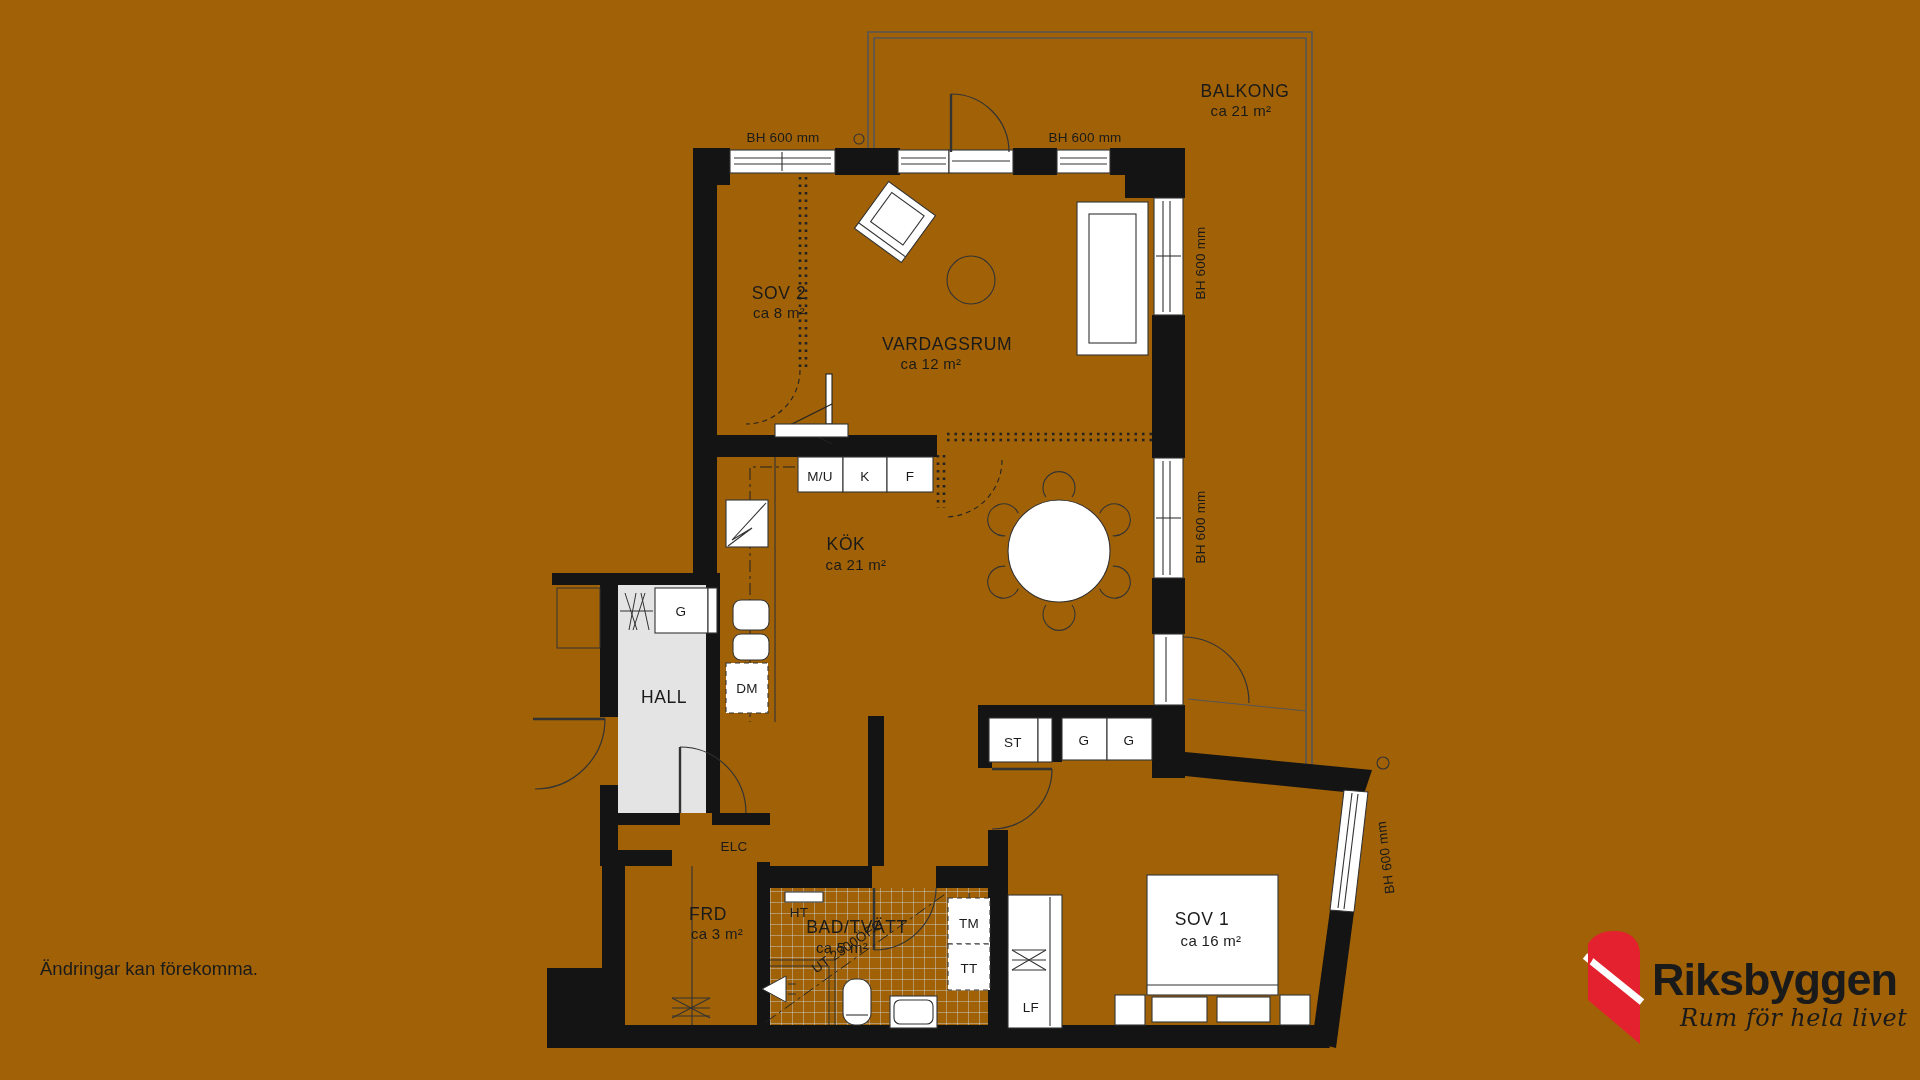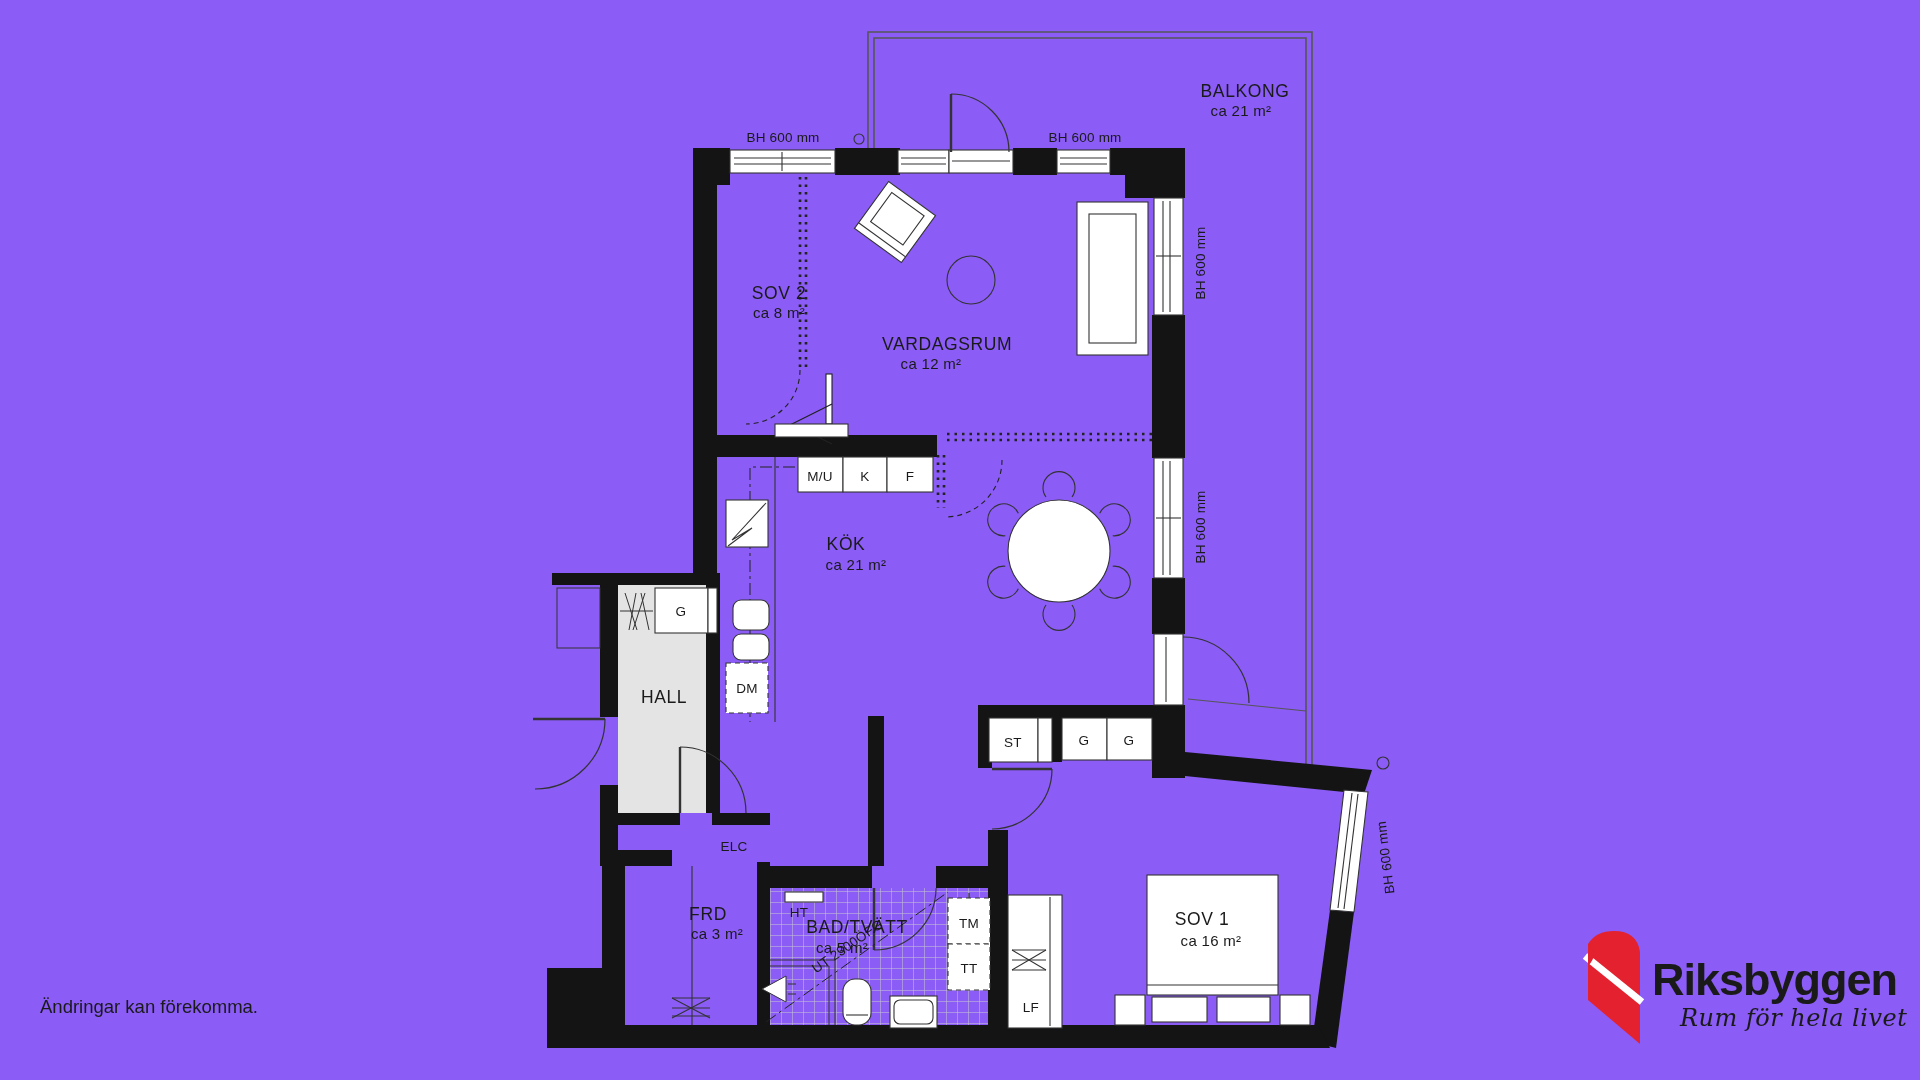--- a/index.html
+++ b/index.html
@@ -1,24 +1,24 @@
 <!DOCTYPE html>
 <html><head>
 <meta charset="utf-8">
 <style>
   html,body{margin:0;padding:0;background:#ffffff;}
-  .stage{position:relative;width:1920px;height:1080px;background:#8b5cf6;overflow:hidden;
+  .stage{position:relative;width:1920px;height:1080px;background:#a16207;overflow:hidden;
          font-family:"Liberation Sans",sans-serif;}
   svg{position:absolute;left:0;top:0;}
   svg text{font-family:"Liberation Sans",sans-serif;fill:#1a1a1a;}
   .room-name{font-size:17.5px;letter-spacing:.6px;}
   .room-area{font-size:15px;letter-spacing:.3px;}
   .small-lb{font-size:13.5px;letter-spacing:.3px;}
   .bh-lb{font-size:13.5px;letter-spacing:.2px;}
-  .footer-note{position:absolute;left:40px;top:996px;font-size:18.5px;color:#1a1a1a;}
+  .footer-note{position:absolute;left:40px;top:958px;font-size:18.5px;color:#1a1a1a;}
   .brand-txt{font-size:45px;font-weight:bold;letter-spacing:-1px;}
   .tagline-txt{font-family:"DejaVu Serif",serif;font-style:italic;font-size:24px;letter-spacing:.5px;}
 </style>
 </head>
 <body>
 
 <div class="stage">
 
 <svg width="1920" height="1080" viewBox="0 0 1920 1080">
   <defs>

